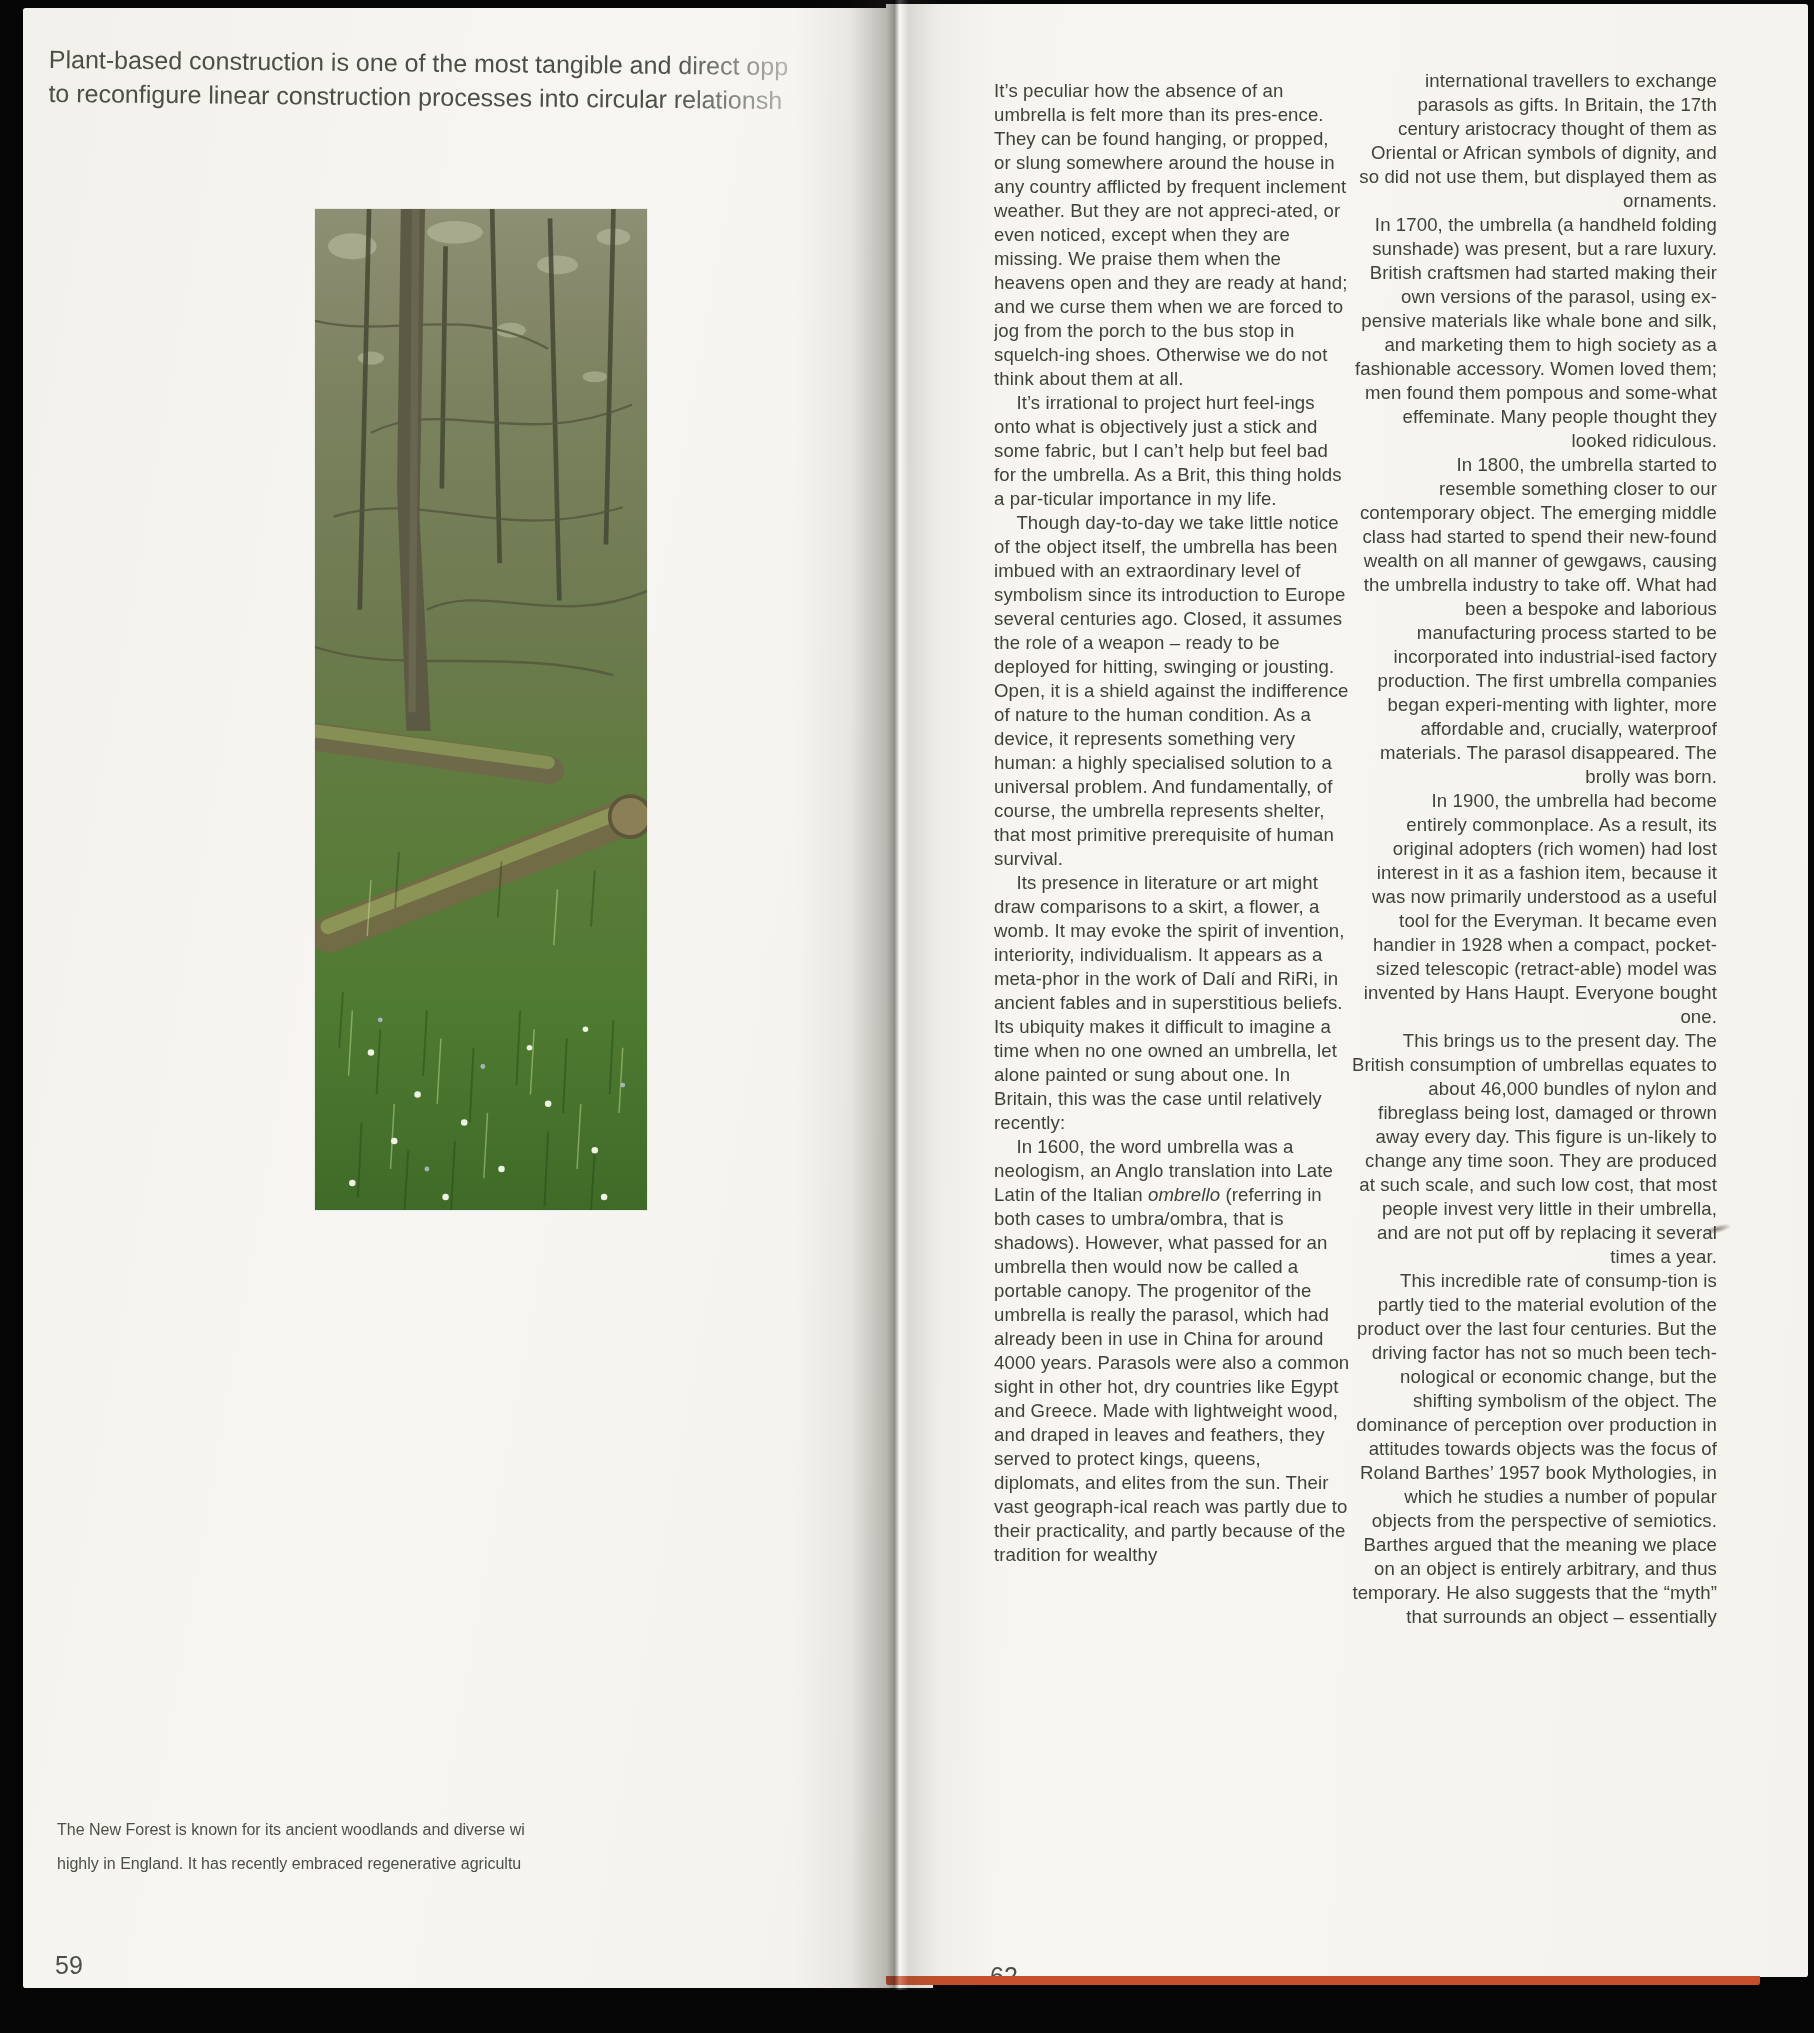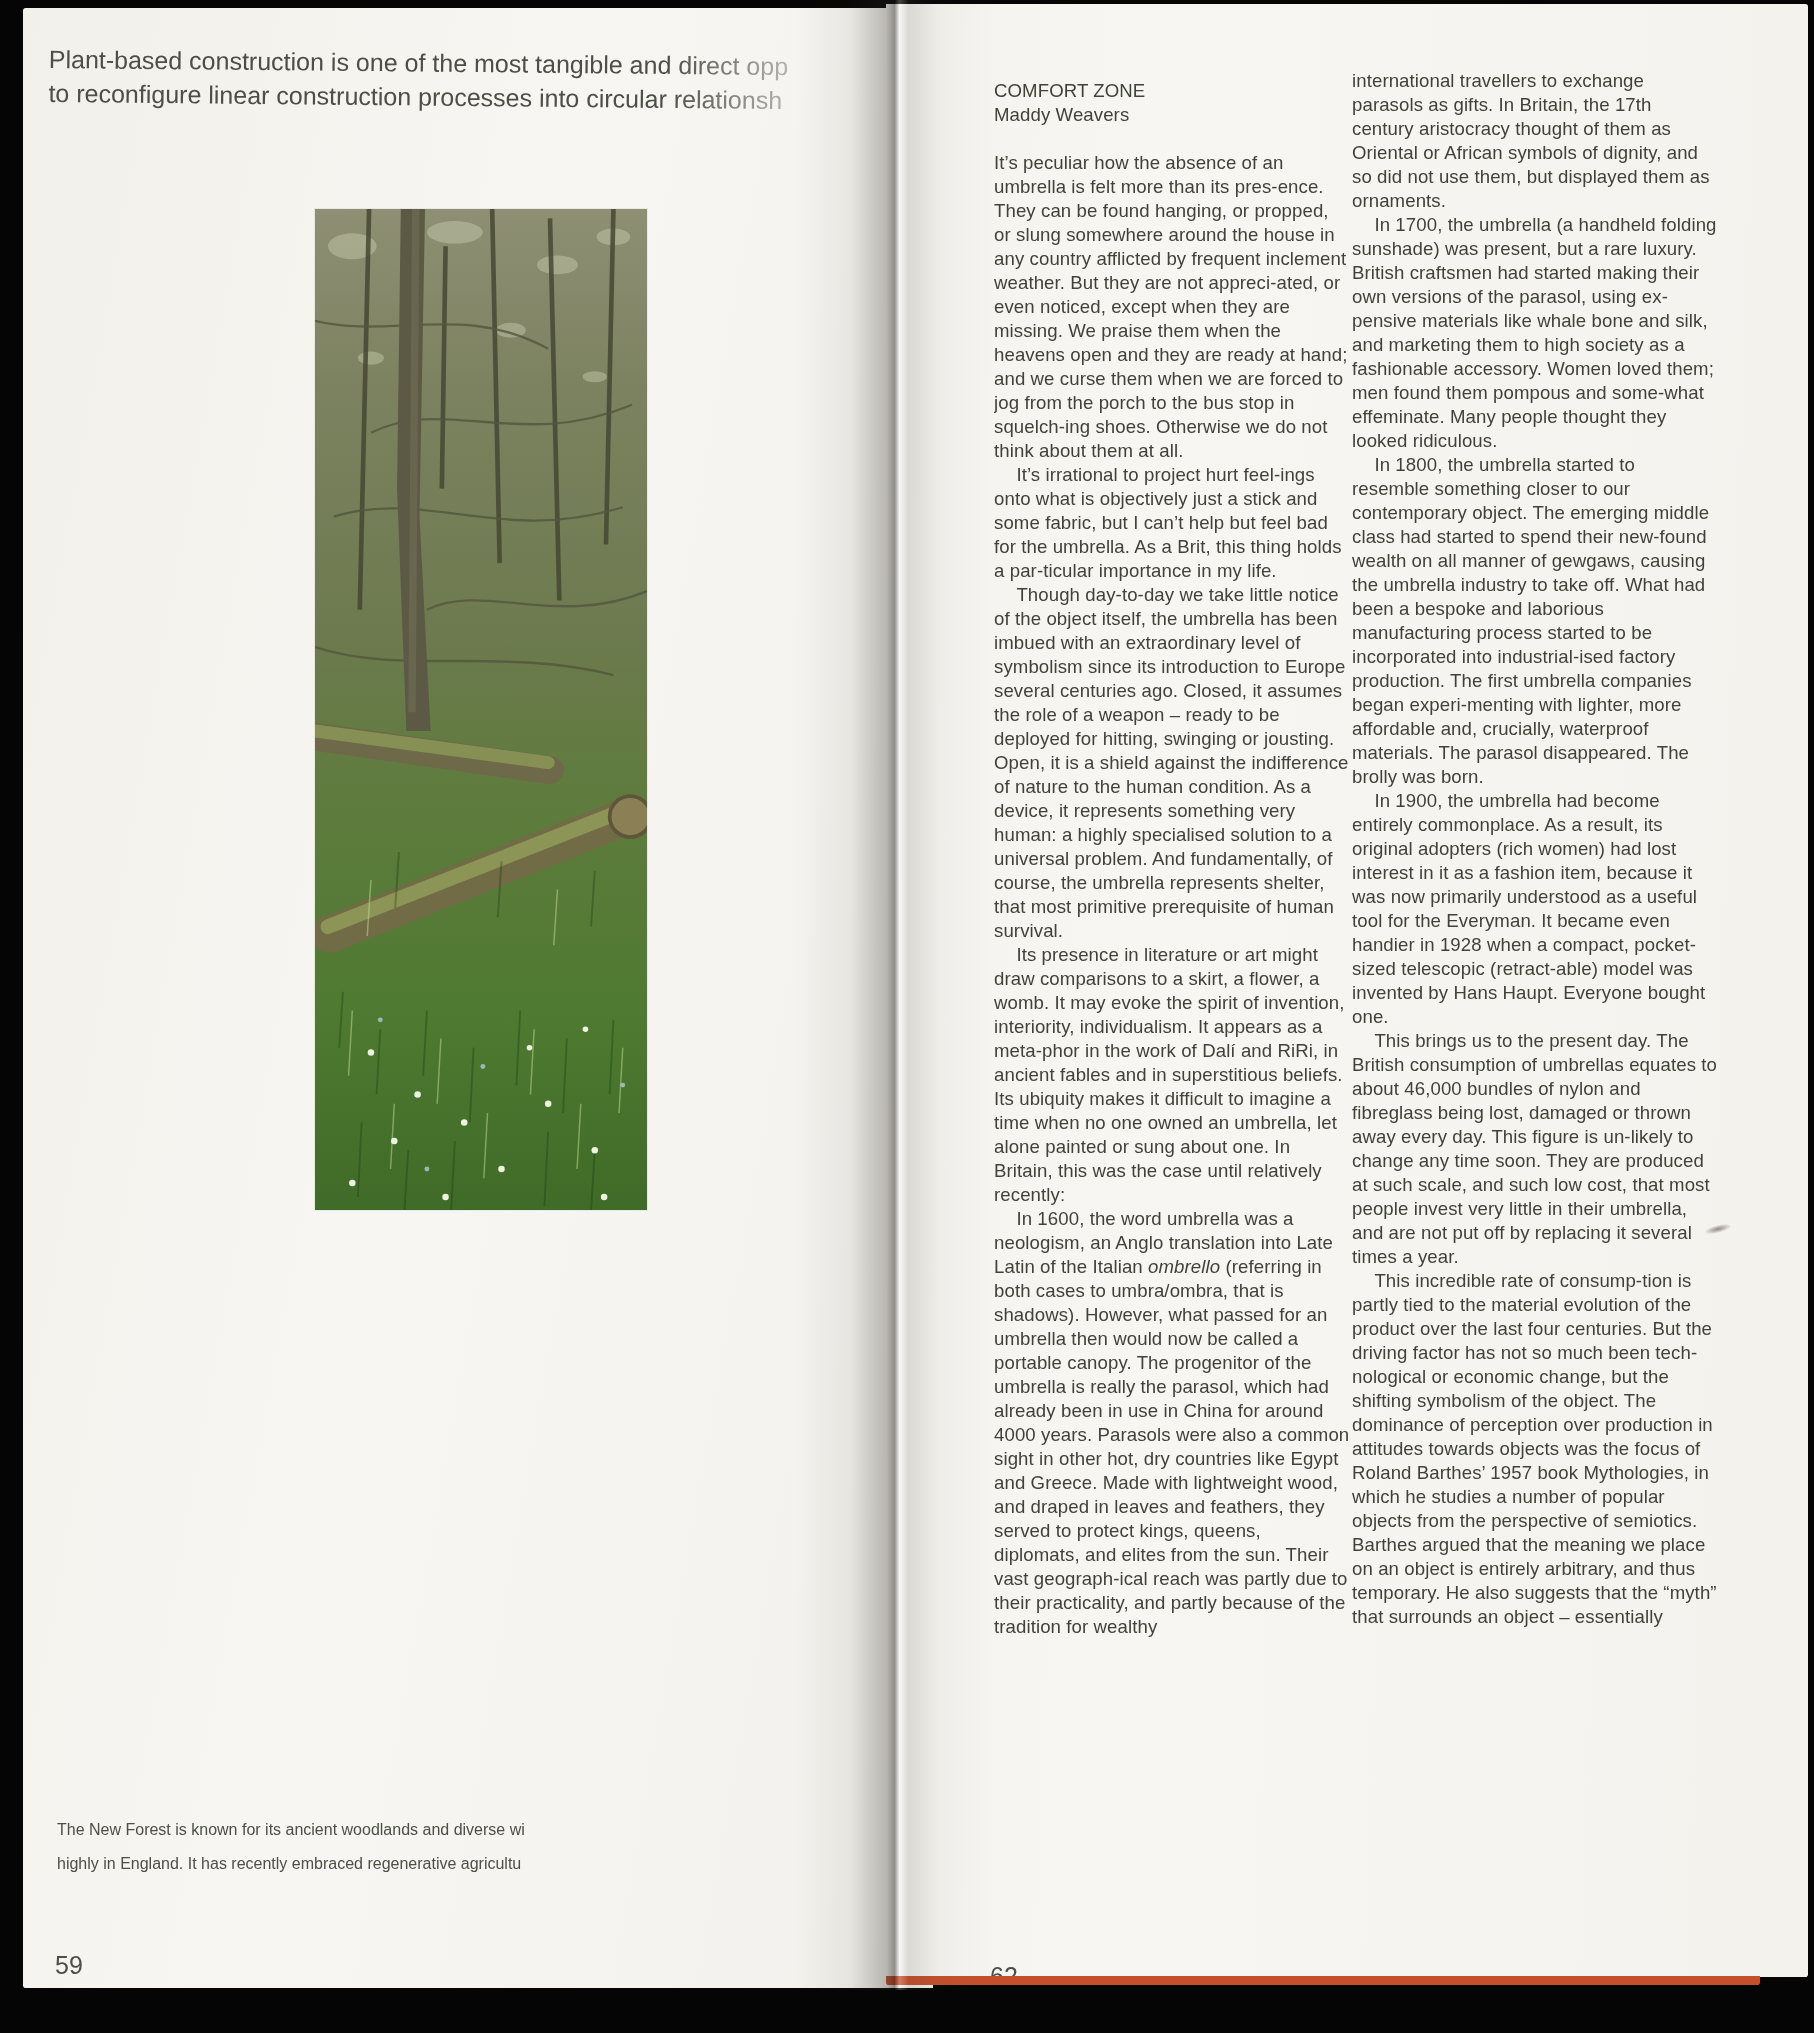--- a/index.html
+++ b/index.html
@@ -34,21 +34,21 @@
     mask-image:linear-gradient(to right,#000 76%,rgba(0,0,0,0.35) 90%,transparent 99%);}
   .page-number{position:absolute;font-size:25px;color:var(--soft-ink-color);margin-top:36px;}
   .pn-left{left:32px;top:1907px;}
   .pn-right{left:104px;top:1922px;}
   .photo{position:absolute;left:292px;top:201px;width:332px;height:1001px;overflow:hidden;
     box-shadow:0 0 0 0.9px rgba(0,0,0,0.06);}
   .photo svg{display:block;width:100%;height:100%;}
   .column{position:absolute;color:var(--ink-color);font-size:18.6px;line-height:24px;
     letter-spacing:0.1px;overflow:hidden;}
   .column-1{left:108px;top:75px;width:356px;height:1829px;}
-  .column-2{left:466px;top:65px;width:365px;height:1794px;}
+  .column-2{left:466px;top:65px;width:365px;height:1794px;text-align:right;}
   .article-header{margin:0 0 24px 0;}
   .article-header div{white-space:nowrap;}
   .column p{margin:0;}
   .column .paras p + p{text-indent:22.4px;}
   .column em{}
   .smudge{position:absolute;left:1704px;top:1225px;width:28px;height:8.4px;border-radius:50%;
     background:radial-gradient(closest-side,rgba(60,50,40,0.55),rgba(60,50,40,0));
     transform:rotate(-14deg);}
 </style>
 </head>
@@ -159,24 +159,20 @@
     <div class="caption-text">
       <div>The New Forest is known for its ancient woodlands and diverse wi</div>
       <div>highly in England. It has recently embraced regenerative agricultu</div>
     </div>
 
     <div class="page-number pn-left">59</div>
   </div>
 
   <div class="page page-right">
     <div class="column column-1">
-      <div class="article-header">
-        <div>COMFORT ZONE</div>
-        <div>Maddy Weavers</div>
-      </div>
       <div class="paras">
           <p>It’s peculiar how the absence of an umbrella is felt more than its pres-ence. They can be found hanging, or propped, or slung somewhere around the house in any country afflicted by frequent inclement weather. But they are not appreci-ated, or even noticed, except when they are missing. We praise them when the heavens open and they are ready at hand; and we curse them when we are forced to jog from the porch to the bus stop in squelch-ing shoes. Otherwise we do not think about them at all.</p>
           <p>It’s irrational to project hurt feel-ings onto what is objectively just a stick and some fabric, but I can’t help but feel bad for the umbrella. As a Brit, this thing holds a par-ticular importance in my life.</p>
           <p>Though day-to-day we take little notice of the object itself, the umbrella has been imbued with an extraordinary level of symbolism since its introduction to Europe several centuries ago. Closed, it assumes the role of a weapon – ready to be deployed for hitting, swinging or jousting. Open, it is a shield against the indifference of nature to the human condition. As a device, it represents something very human: a highly specialised solution to a universal problem. And fundamentally, of course, the umbrella represents shelter, that most primitive prerequisite of human survival.</p>
           <p>Its presence in literature or art might draw comparisons to a skirt, a flower, a womb. It may evoke the spirit of invention, interiority, individualism. It appears as a meta-phor in the work of Dalí and RiRi, in ancient fables and in superstitious beliefs. Its ubiquity makes it difficult to imagine a time when no one owned an umbrella, let alone painted or sung about one. In Britain, this was the case until relatively recently:</p>
           <p>In 1600, the word umbrella was a neologism, an Anglo translation into Late Latin of the Italian <em>ombrello</em> (referring in both cases to umbra/ombra, that is shadows). However, what passed for an umbrella then would now be called a portable canopy. The progenitor of the umbrella is really the parasol, which had already been in use in China for around 4000 years. Parasols were also a common sight in other hot, dry countries like Egypt and Greece. Made with lightweight wood, and draped in leaves and feathers, they served to protect kings, queens, diplomats, and elites from the sun. Their vast geograph-ical reach was partly due to their practicality, and partly because of the tradition for wealthy</p>
         </div>
     </div>
 
     <div class="column column-2">

